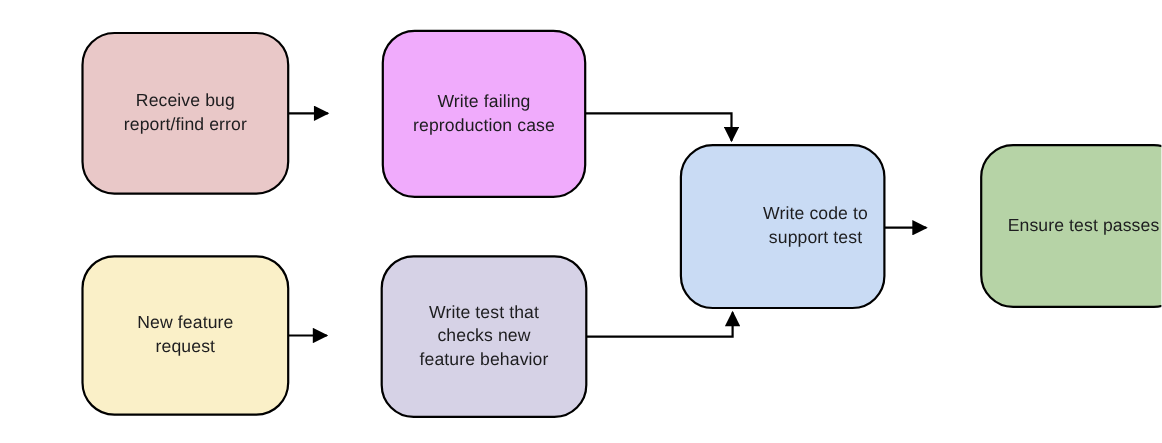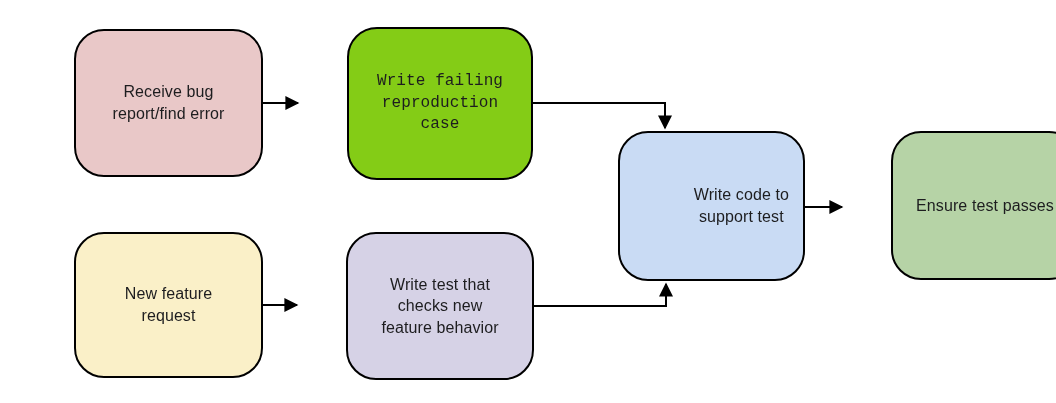--- a/index.html
+++ b/index.html
@@ -74,21 +74,21 @@
     <path class="edge" d="M 487 103 L 665 103 L 665 128" marker-end="url(#arrowhead)"></path>
     <path class="edge" d="M 488 306 L 666 306 L 666 284" marker-end="url(#arrowhead)"></path>
     <path class="edge" d="M 759 207 L 842 207" marker-end="url(#arrowhead)"></path>
   </svg>
 
   <div class="node" id="node-receive-bug" style="background-color: rgb(233, 200, 200);">
     <span class="node-label">Receive bug
 report/find error</span>
   </div>
 
-  <div class="node" id="node-failing-repro" style="background-color: #84cc16; font-family: Liberation Mono, monospace;">
+  <div class="node" id="node-failing-repro" style="background-color: #f0abfc;">
     <span class="node-label">Write failing
 reproduction case</span>
   </div>
 
   <div class="node" id="node-feature-request" style="background-color: rgb(250, 240, 200);">
     <span class="node-label">New feature
 request</span>
   </div>
 
   <div class="node" id="node-write-test" style="background-color: rgb(214, 210, 230);">

